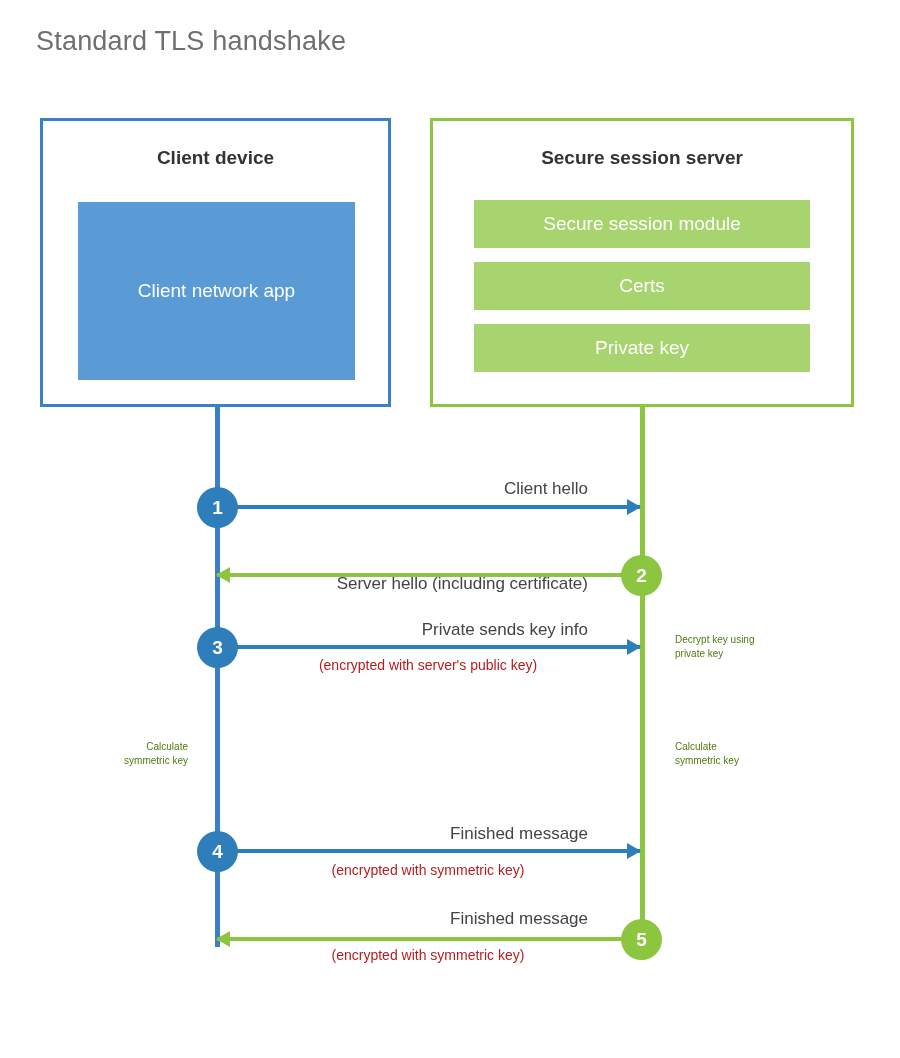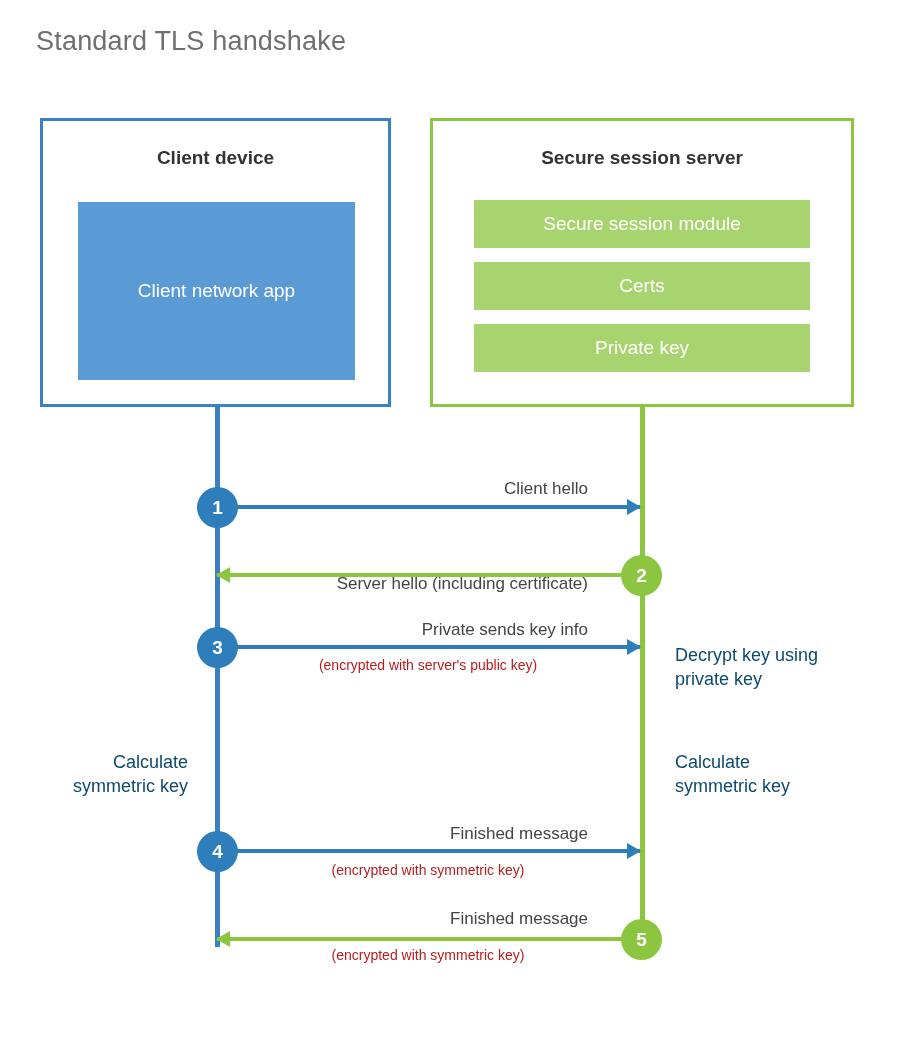--- a/index.html
+++ b/index.html
@@ -164,24 +164,23 @@
     position: absolute;
     text-align: center;
     font-size: 14px;
     color: #b91c1c;
     white-space: nowrap;
   }
 
   
   .note {
     position: absolute;
-    font-size: 18px;
-    color: #0c4a6e;
+    font-size: 10px;
+    color: #4d7c0f;
     line-height: 1.35;
-    margin-top: 10px;
   }
   .note.right-of-server { left: 675px; text-align: left; }
   .note.left-of-client  { right: 712px; text-align: right; }
 </style>
 </head>
 <body>
 
 <div class="page">
 
   <div class="title">Standard TLS handshake</div>

